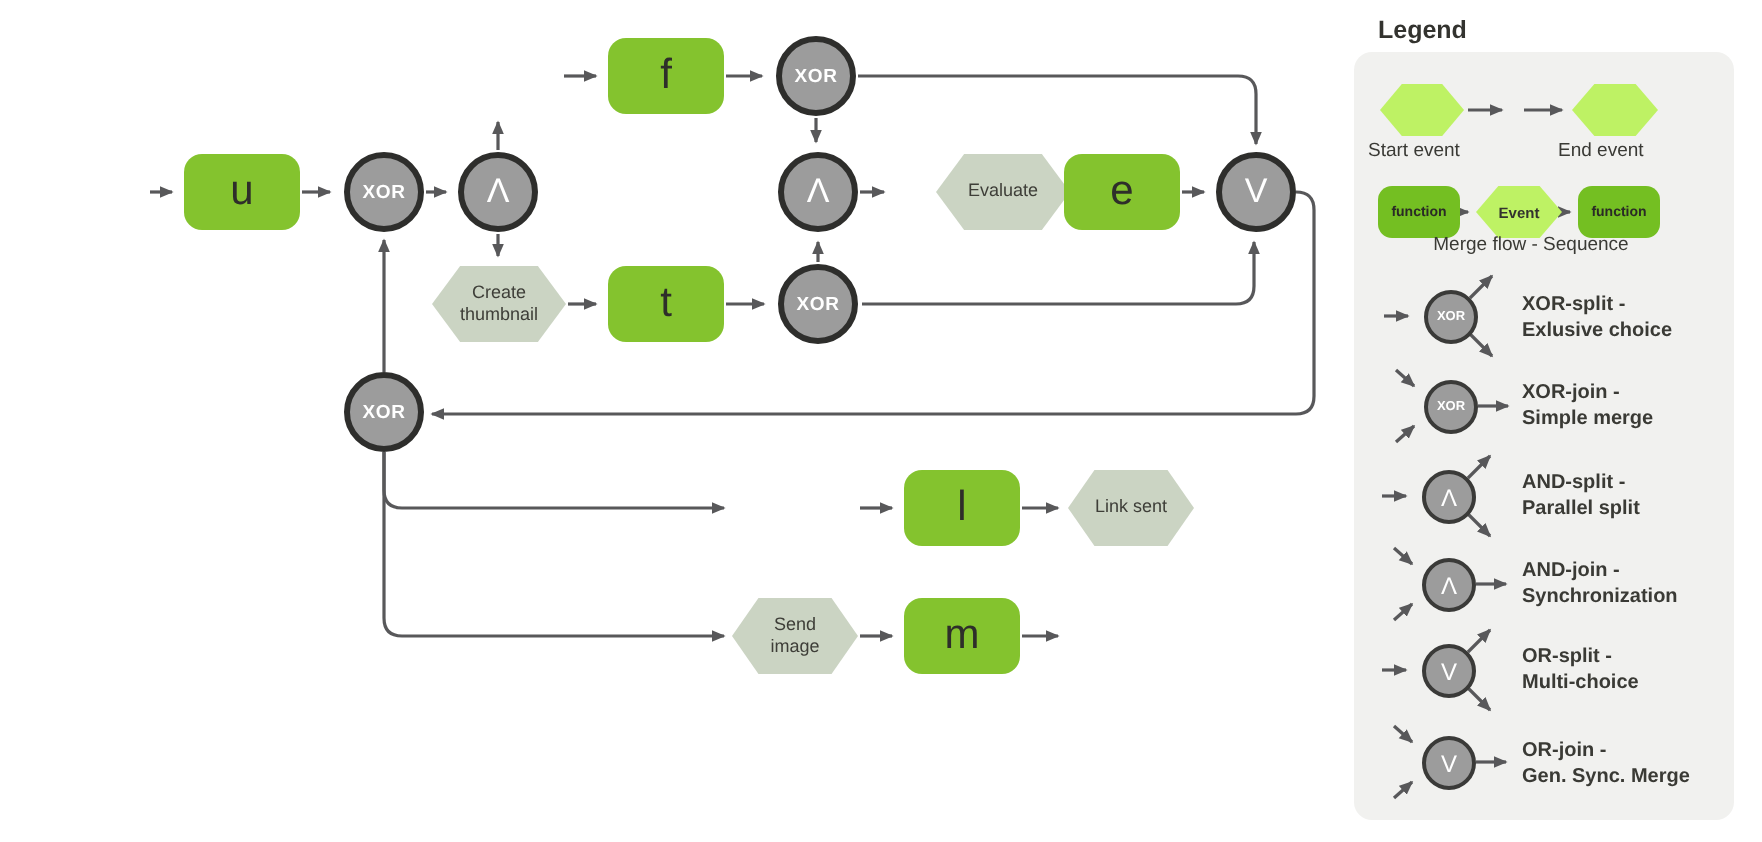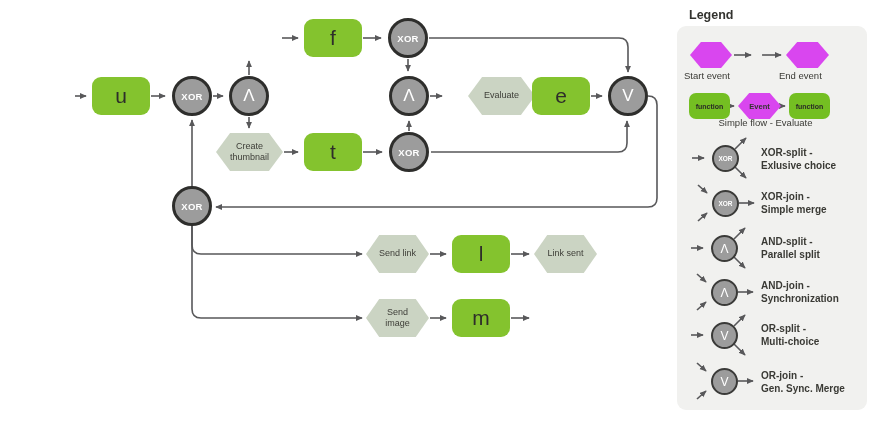--- a/index.html
+++ b/index.html
@@ -19,21 +19,21 @@
   
   .conn{position:absolute;width:40px;height:40px;border-radius:50%;
         background:#9C9C9C;border:3px solid #2E2E2C;box-sizing:border-box;
         display:flex;align-items:center;justify-content:center;color:#fff;}
   .conn.xor{font-size:9.5px;font-weight:bold;letter-spacing:.3px;}
   .conn.gate{font-size:17px;font-weight:normal;}
   
   .lpanel{position:absolute;left:677px;top:26px;width:190px;height:384px;
           background:#F1F1EF;border-radius:9px;}
   .ltitle{position:absolute;left:689px;top:8px;font-size:12.5px;font-weight:bold;color:#33332F;}
-  .lhex{position:absolute;height:26px;background:#d946ef;
+  .lhex{position:absolute;height:26px;background:#bef264;
         clip-path:polygon(0 50%,26% 0,74% 0,100% 50%,74% 100%,26% 100%);
         display:flex;align-items:center;justify-content:center;
         font-size:7.5px;font-weight:bold;color:#33332E;}
   .lfn{position:absolute;width:41px;height:26px;background:#74BF22;border-radius:7px;
        display:flex;align-items:center;justify-content:center;
        font-size:7px;font-weight:bold;color:#2A2A26;}
   .llabel{position:absolute;font-size:9.5px;color:#3A3A35;text-align:left;}
   .lcaption{position:absolute;left:688px;top:117px;width:155px;text-align:center;
             font-size:9.5px;color:#3A3A35;}
   .lconn{position:absolute;width:27px;height:27px;border-radius:50%;
@@ -108,23 +108,20 @@
     <path d="M697 399 L706 391" marker-end="url(#arr)"></path>
     <path d="M738 381 H753" marker-end="url(#arr)"></path>
   </svg>
 
   <div class="hex" style="left:216px;top:133px;width:67px">
       <span>Create thumbnail</span>
     </div>
   <div class="hex" style="left:468px;top:77px;width:67px">
       <span>Evaluate</span>
     </div>
-  <div class="hex" style="left:366px;top:235px;width:63px">
-      <span>Send link</span>
-    </div>
   <div class="hex" style="left:366px;top:299px;width:63px">
       <span>Send image</span>
     </div>
   <div class="hex" style="left:534px;top:235px;width:63px">
       <span>Link sent</span>
     </div>
 
   <div class="fn" style="left:92px;top:77px">
       <span>u</span>
     </div>
@@ -175,21 +172,21 @@
 
   <div class="lfn" style="left:689px;top:93px">
       <span>function</span>
     </div>
   <div class="lhex" style="left:738px;top:93px;width:43px">
       <span>Event</span>
     </div>
   <div class="lfn" style="left:789px;top:93px">
       <span>function</span>
     </div>
-  <div class="lcaption">Simple flow - Evaluate</div>
+  <div class="lcaption">Merge flow - Sequence</div>
 
   <div class="lconn xor" style="left:712px;top:145px">
       <span>XOR</span>
     </div>
   <div class="lrow" style="top:146px">
     <span>XOR-split -</span>
     <span>Exlusive choice</span>
   </div>
 
   <div class="lconn xor" style="left:712px;top:190px">

